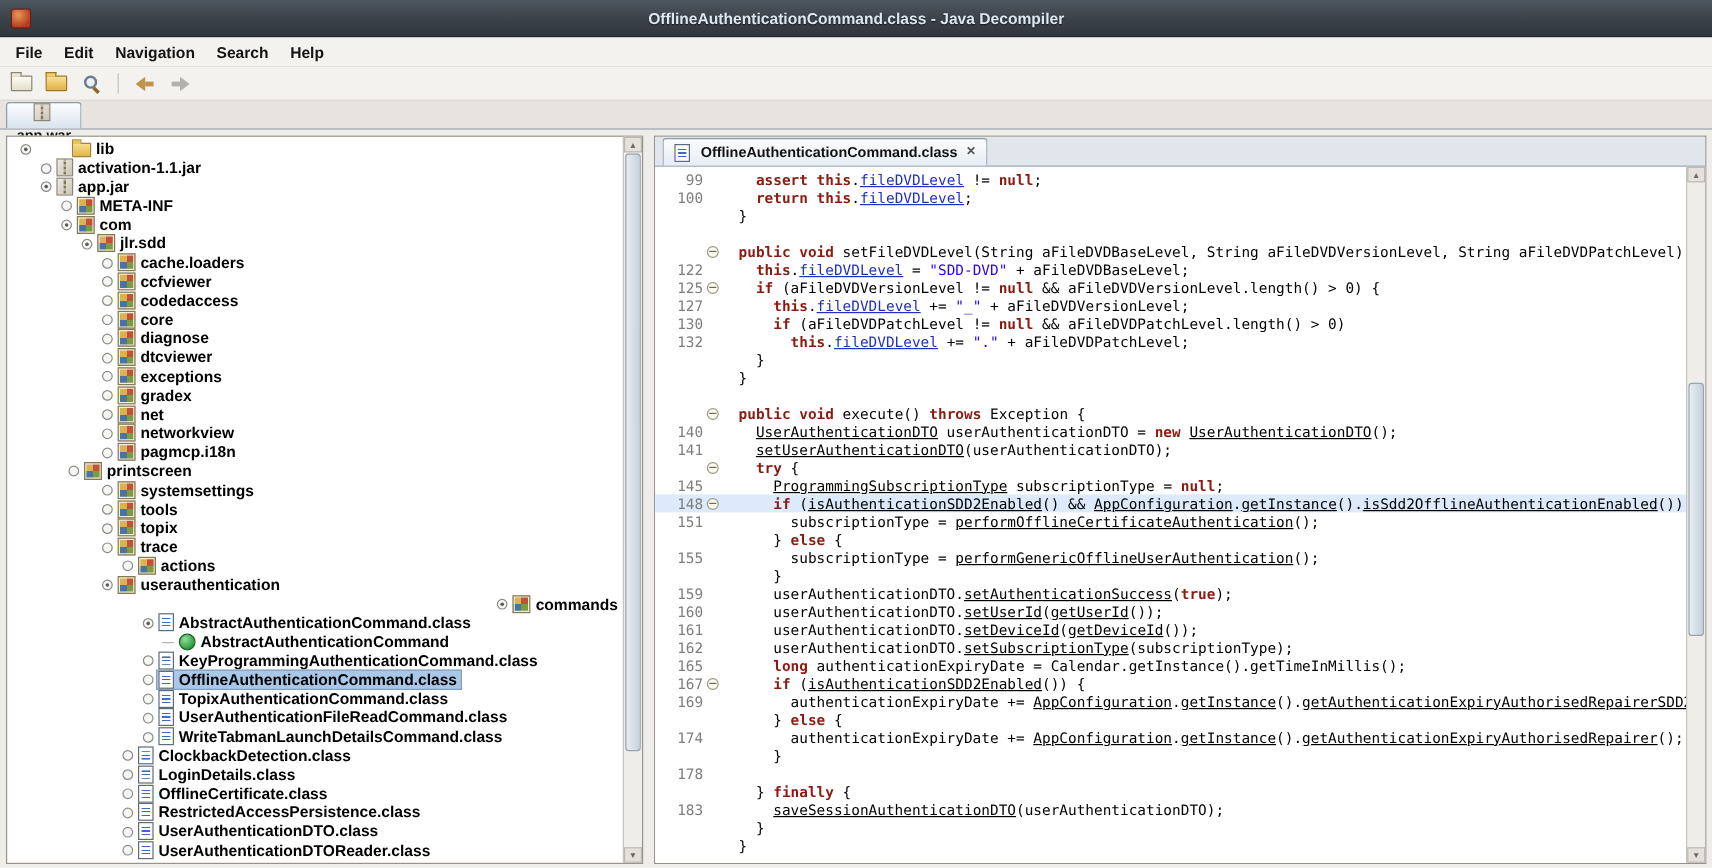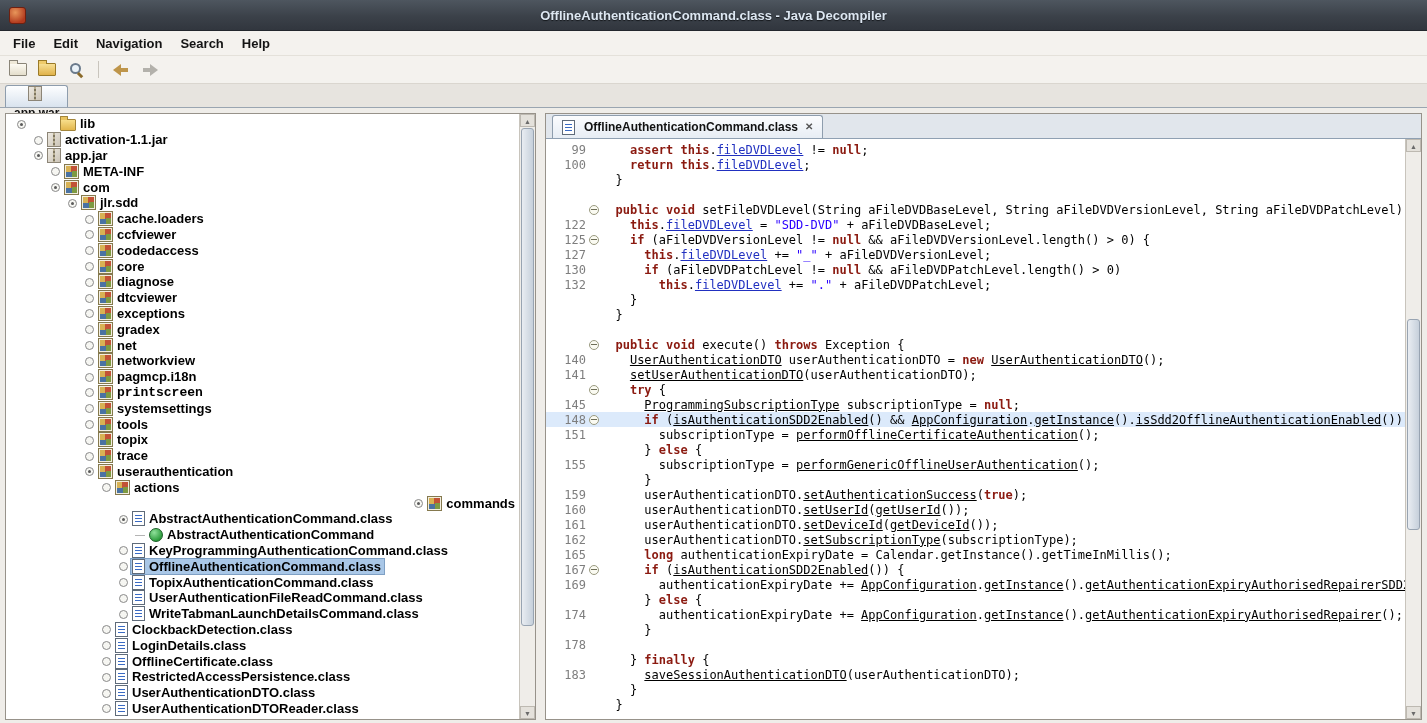--- a/index.html
+++ b/index.html
@@ -248,21 +248,21 @@
                 <span>networkview</span>
               </span>
             </div>
             <div class="tree-row" style="padding-left: 76px;">
               <span class="exp collapsed"></span>
               <span class="cell">
                 <span class="icon ic-package"></span>
                 <span>pagmcp.i18n</span>
               </span>
             </div>
-            <div class="tree-row" style="padding-left: 76px; font-family: Liberation Mono, monospace;">
+            <div class="tree-row" style="padding-left: 48px;">
               <span class="exp collapsed"></span>
               <span class="cell">
                 <span class="icon ic-package"></span>
                 <span>printscreen</span>
               </span>
             </div>
             <div class="tree-row" style="padding-left: 76px;">
               <span class="exp collapsed"></span>
               <span class="cell">
                 <span class="icon ic-package"></span>
@@ -283,32 +283,32 @@
                 <span>topix</span>
               </span>
             </div>
             <div class="tree-row" style="padding-left: 76px;">
               <span class="exp collapsed"></span>
               <span class="cell">
                 <span class="icon ic-package"></span>
                 <span>trace</span>
               </span>
             </div>
+            <div class="tree-row" style="padding-left: 93px;">
+              <span class="exp collapsed"></span>
+              <span class="cell">
+                <span class="icon ic-package"></span>
+                <span>actions</span>
+              </span>
+            </div>
             <div class="tree-row" style="padding-left: 76px;">
               <span class="exp expanded"></span>
               <span class="cell">
                 <span class="icon ic-package"></span>
                 <span>userauthentication</span>
-              </span>
-            </div>
-            <div class="tree-row" style="padding-left: 93px;">
-              <span class="exp collapsed"></span>
-              <span class="cell">
-                <span class="icon ic-package"></span>
-                <span>actions</span>
               </span>
             </div>
             <div class="tree-row" style="padding-left: 93px; justify-content: flex-end;">
               <span class="exp expanded"></span>
               <span class="cell">
                 <span class="icon ic-package"></span>
                 <span>commands</span>
               </span>
             </div>
             <div class="tree-row" style="padding-left: 110px;">

